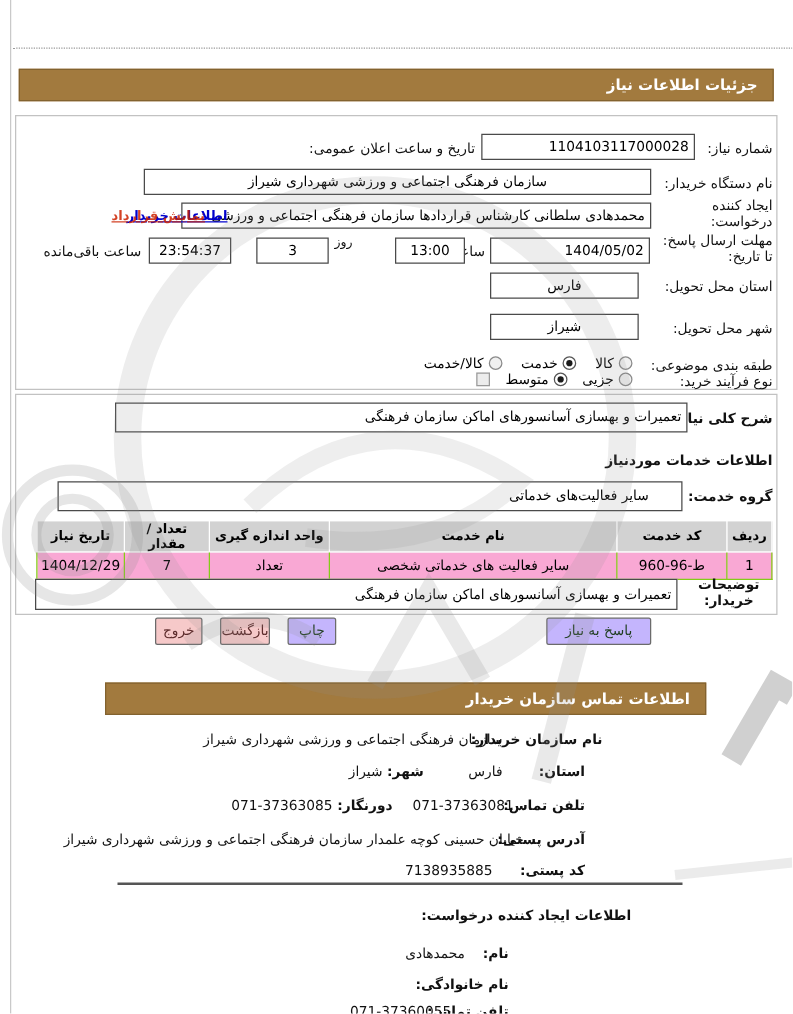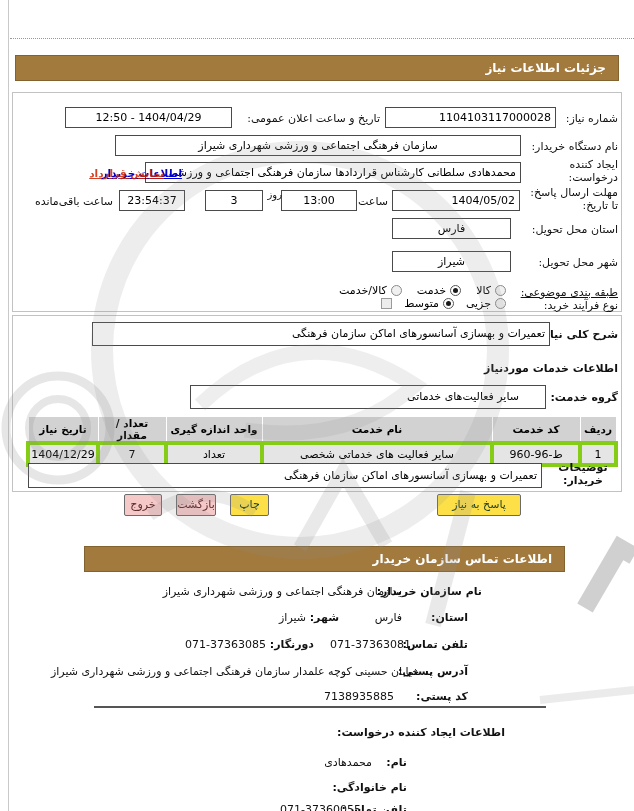--- a/index.html
+++ b/index.html
@@ -37,27 +37,27 @@
 
   .linkwrap { position:absolute; z-index:3; height:14px; }
   .link { position:absolute; top:0; font-size:10.5px; font-weight:bold;
           text-decoration:underline; white-space:nowrap; cursor:pointer; }
   .link.blue { color:#0000cc; right:0; }
   .link.red  { color:#cc2200; right:18px; opacity:.85; }
 
   table.items { position:absolute; border-collapse:collapse; table-layout:fixed; direction:rtl; }
   table.items th { background:#d2d2d2; font-weight:bold; font-size:10.5px; height:22px;
                    border:1px solid #fff; padding:0 2px; }
-  table.items td { background:#e5e5e5; font-size:11px; height:22px; text-align:center;
-                   border:4px solid #84cc16; }
+  table.items td { background:#f9a8d4; font-size:11px; height:22px; text-align:center;
+                   border:1px solid #84cc16; }
 
   .btn { position:absolute; height:22px; border:1px solid #6b6b6b; border-radius:2px;
          font-size:11px; text-align:center; line-height:20px; cursor:pointer;
          font-family:"DejaVu Sans", sans-serif; }
-  .btn.green { background:#fde047; color:#1f3d1f; }
+  .btn.green { background:#c4b5fd; color:#1f3d1f; }
   .btn.pink  { background:#f6c9c9; color:#5c2b2b; }
 
   .divider { position:absolute; border-top:2px solid #555; }
   .wm { position:absolute; inset:0; z-index:6; pointer-events:none; }
 </style>
 </head>
 <body>
 
 <div class="page">
 
@@ -66,48 +66,47 @@
 
   <div class="bar" style="right:15px; top:55px; width:604px;">
     <span>جزئیات اطلاعات نیاز</span>
   </div>
 
   <div class="panel" style="right:12px; left:12px; top:92px; height:220px;"></div>
 
   <span class="lbl" style="right:16px; top:112px;">شماره نیاز:</span>
   <div class="ibox ltr r" style="right:78px; width:171px; top:107px;">1104103117000028</div>
   <span class="lbl" style="right:254px; top:112px;">تاریخ و ساعت اعلان عمومی:</span>
-  <div class="ibox c" style="right:402px; width:167px; top:107px;">1404/04/29 - 12:50</div>
 
   <span class="lbl" style="right:16px; top:140px;">نام دستگاه خریدار:</span>
   <div class="ibox c" style="right:113px; width:406px; top:135px;">سازمان فرهنگی اجتماعی و ورزشی شهرداری شیراز</div>
 
   <span class="lbl wrap" style="right:16px; top:158px; width:78px;">ایجاد کننده درخواست:</span>
   <div class="ibox r" style="right:113px; width:376px; top:162px;">محمدهادی سلطانی کارشناس قراردادها سازمان فرهنگی اجتماعی و ورزشی</div>
   <div class="linkwrap" style="right:452px; top:167px; width:96px;">
     <a class="link blue">اطلاعات خریدار</a>
     <a class="link red">نمایش قرارداد</a>
   </div>
 
   <span class="lbl wrap" style="right:16px; top:186px; width:95px;">مهلت ارسال پاسخ: تا تاریخ:</span>
   <div class="ibox r ltr" style="right:114px; width:128px; top:190px;padding-left:25px;">1404/05/02</div>
   <span class="lbl" style="right:246px; top:195px;">ساعت</span>
-  <div class="ibox c ltr" style="right:277px; width:76px; top:190px;margin-left:40px;">13:00</div>
+  <div class="ibox c ltr" style="right:262px; width:56px; top:190px;margin-left:40px;">13:00</div>
   <span class="lbl" style="right:352px; top:188px; font-size:10px;">روز</span>
   <div class="ibox c ltr" style="right:371px; width:58px; top:190px;">3</div>
   <div class="ibox c ltr" style="right:449px; width:66px; top:190px;">23:54:37</div>
   <span class="lbl" style="right:521px; top:195px;">ساعت باقی‌مانده</span>
 
   <span class="lbl" style="right:16px; top:223px;">استان محل تحویل:</span>
   <div class="ibox c" style="right:123px; width:119px; top:218px;">فارس</div>
 
   <span class="lbl" style="right:16px; top:256px;">شهر محل تحویل:</span>
   <div class="ibox c" style="right:123px; width:119px; top:251px;">شیراز</div>
 
-  <span class="lbl" style="right:16px; top:286px;text-decoration:underline;">طبقه بندی موضوعی:</span>
+  <span class="lbl" style="right:16px; top:286px;">طبقه بندی موضوعی:</span>
   <div class="optrow" style="right:128px; top:284px;">
     <span class="pair">
       <span class="radio"></span>
       <span>کالا</span>
     </span>
     <span class="pair">
       <span class="radio on"></span>
       <span>خدمت</span>
     </span>
     <span class="pair">
@@ -130,21 +129,21 @@
   </div>
 
   <div class="panel" style="right:12px; left:12px; top:315px; height:177px;"></div>
 
   <span class="lbl b" style="right:16px; top:328px;">شرح کلی نیاز:</span>
   <div class="ibox r" style="right:84px; width:458px; top:322px; height:24px; line-height:22px;">تعمیرات و بهسازی آسانسورهای اماکن سازمان فرهنگی</div>
 
   <span class="lbl b" style="right:16px; top:362px;">اطلاعات خدمات موردنیاز</span>
 
   <span class="lbl b" style="right:16px; top:391px;">گروه خدمت:</span>
-  <div class="ibox r" style="right:88px; width:356px; top:385px; height:24px; line-height:22px; padding-left:4px; padding-right:26px;">سایر فعالیت‌های خدماتی</div>
+  <div class="ibox r" style="right:88px; width:500px; top:385px; height:24px; line-height:22px; padding-left:4px; padding-right:26px;">سایر فعالیت‌های خدماتی</div>
 
   <table class="items" style="right:16px; top:416px; width:588px;">
     <colgroup>
       <col style="width:36px">
         <col style="width:88px">
         <col style="width:230px">
       <col style="width:96px">
         <col style="width:68px">
         <col style="width:70px">
     </colgroup>

